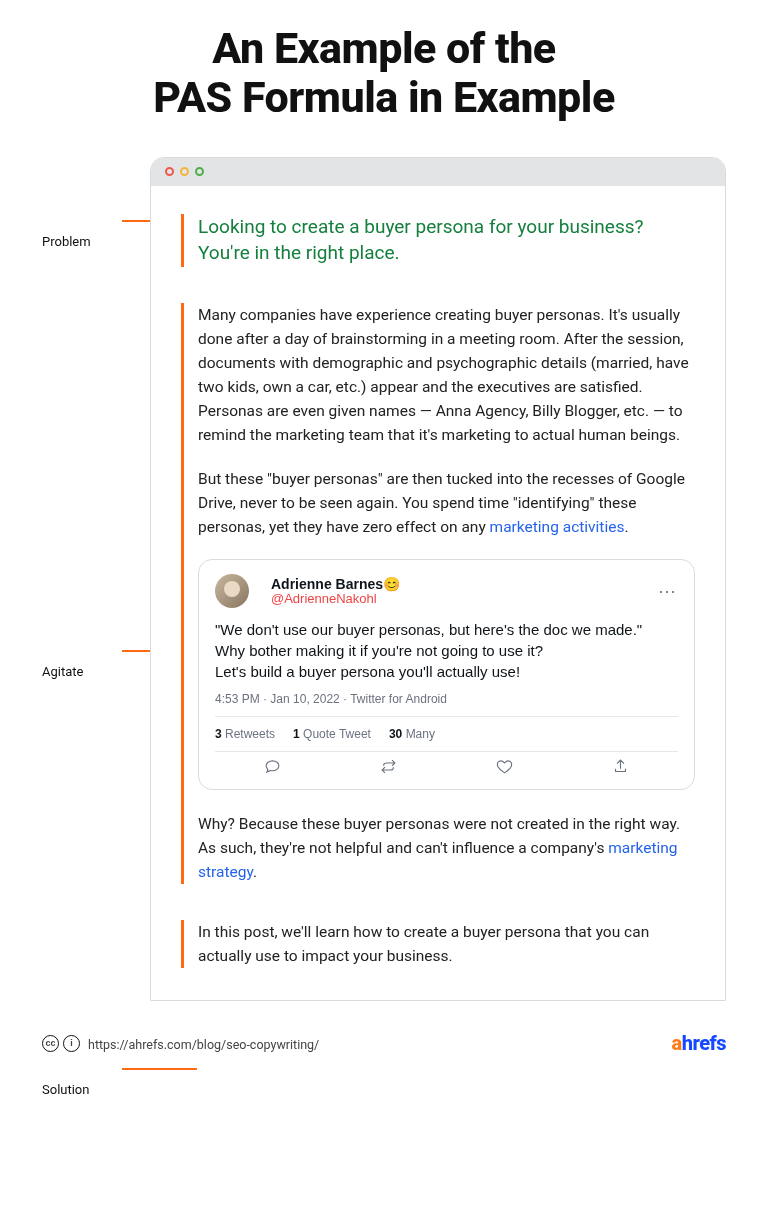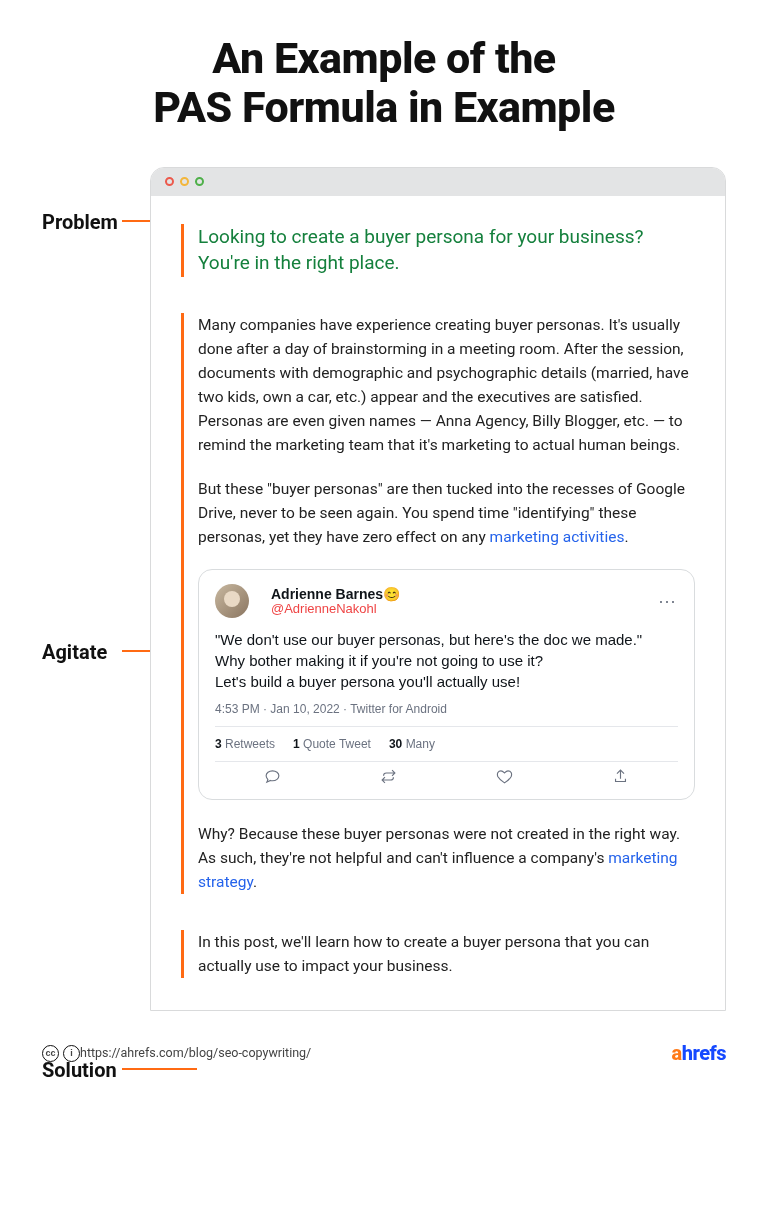--- a/index.html
+++ b/index.html
@@ -7,21 +7,21 @@
     padding: 0;
     background: #fff;
     font-family: -apple-system, BlinkMacSystemFont, "Segoe UI", Roboto, Helvetica, Arial, sans-serif;
     color: #111;
   }
   .page {
     width: 768px;
     min-height: 1214px;
     position: relative;
     box-sizing: border-box;
-    padding: 30px 42px 40px 42px;
+    padding: 20px 42px 40px 42px;
   }
   .title {
     font-size: 43px;
     font-weight: 800;
     text-align: center;
     line-height: 1.15;
     letter-spacing: -0.5px;
     margin: 4px 0 34px 0;
   }
 
@@ -142,44 +142,45 @@
     padding: 6px 0 2px 0;
     color: #6b7280;
   }
   .tw-actions svg { width: 17px; height: 17px; stroke:#6b7280; fill:none; stroke-width:1.6; }
 
   
   .side-label {
     position: absolute;
     left: 42px;
     width: 100px;
-    font-weight: 700;
-    font-size: 20px;
+    font-weight: 400;
+    font-size: 13px;
     color:#111;
+    margin-top:24px;
   }
   
 
   
   .connector {
     position: absolute;
     height: 2px;
     background: #ff6a13;
     left: 122px;
   }
 
   
   .footer {
     display: flex;
     align-items: center;
     justify-content: space-between;
     margin-top: 30px;
     font-size: 12.5px;
     color: #444;
   }
-  .footer-left { display:flex; align-items:flex-start; }
+  .footer-left { display:flex; align-items:flex-end; gap:8px; }
   .cc-badge {
     display:inline-flex; gap:4px;
   }
   .cc-circle {
     width:17px; height:17px; border:1.6px solid #111; border-radius:50%;
     display:inline-flex; align-items:center; justify-content:center;
     font-size:9px; font-weight:700; font-family: Arial, sans-serif;
     box-sizing:border-box;
   }
   .ahrefs-logo {

